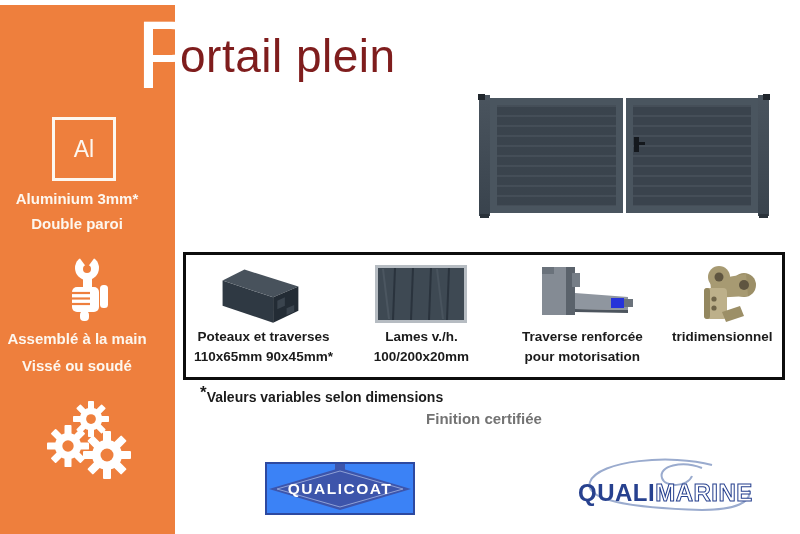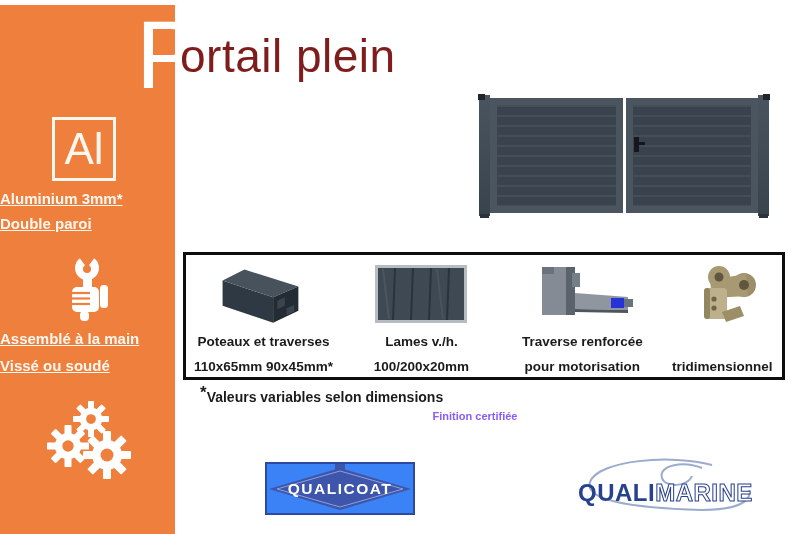--- a/index.html
+++ b/index.html
@@ -3,23 +3,23 @@
 <meta charset="utf-8">
 <style>
   * { margin:0; padding:0; box-sizing:border-box; }
   body { background:#ffffff; font-family:"Liberation Sans", sans-serif; }
   .page { position:relative; width:800px; height:534px; background:#ffffff; overflow:hidden; }
 
   
   .sidebar { position:absolute; left:0; top:5px; width:175px; height:529px; background:#EE7F3D; }
   .al-box { position:absolute; left:52px; top:112px; width:64px; height:64px;
             border:3px solid #fdf7ef; display:flex; align-items:center; justify-content:center; }
-  .al-box span { color:#fdf7ef; font-size:44px; font-weight:400; }
-  .sb-text { position:absolute; left:0; width:154px; 
-             color:#fdf7ef; font-size:15px; font-weight:700;text-decoration:underline; }
+  .al-box span { color:#fdf7ef; font-size:23px; font-weight:400; }
+  .sb-text { position:absolute; left:0; width:154px; text-align:center;
+             color:#fdf7ef; font-size:15px; font-weight:700; }
   .sb-icon { position:absolute; left:0; width:175px; display:flex; justify-content:center; }
 
   
   .title-initial { position:absolute; left:136px; top:6px; font-size:97px; line-height:1;
                    color:#ffffff; letter-spacing:-2px; }
   .title-rest { position:absolute; left:180px; top:33px; font-size:46px; line-height:1;
                 color:#7f1d1d; letter-spacing:0.5px; }
 
   
   .gate { position:absolute; left:479px; top:93px; width:290px; height:124px; }
@@ -32,32 +32,32 @@
   .gate-leaves { position:absolute; left:11px; right:11px; top:5px; height:115px; display:flex; gap:3px; }
   .gate-leaf { flex:1; border:7px solid #4a555f; background:
       repeating-linear-gradient(180deg, rgba(255,255,255,0.04) 0 2px, rgba(0,0,0,0.05) 2px 10px),
       #3d4751; position:relative; }
   .gate-handle { position:absolute; left:1px; top:32px; width:5px; height:15px; background:#14181d; }
   .gate-handle::after { content:""; position:absolute; left:4px; top:5px; width:7px; height:3px; background:#14181d; }
 
   
   .features-box { position:absolute; left:183px; top:252px; width:602px; height:128px;
                   border:3px solid #0d0d0d; background:#fff; display:flex; padding-top:6px; }
-  .feature { display:flex; flex-direction:column; align-items:center;justify-content:space-between; }
+  .feature { display:flex; flex-direction:column; align-items:center; }
   .feature:nth-child(1){ flex-basis:26%; } .feature:nth-child(2){ flex-basis:27%; }
   .feature:nth-child(3){ flex-basis:27%; } .feature:nth-child(4){ flex-basis:20%; }
   .feature .img { height:66px; display:flex; align-items:center; justify-content:center; }
   .feature .t1, .feature .t2 { font-size:13.5px; font-weight:700; color:#1b1b1b; line-height:1.45; text-align:center; }
 
   
   .footnote { position:absolute; left:200px; top:383px; color:#1b1b1b; }
   .footnote .star { font-size:17px; font-weight:700; vertical-align:4px; }
   .footnote .txt { font-size:14px; font-weight:600; }
-  .finition { position:absolute; left:174px; top:410px; width:602px; text-align:center;
-              font-size:11px; font-weight:700; color:#8b5cf6; }
+  .finition { position:absolute; left:183px; top:410px; width:602px; text-align:center;
+              font-size:15px; font-weight:700; color:#737373; }
 
   
   .qualicoat { position:absolute; left:265px; top:462px; width:150px; height:53px;
                border:2px solid #2d49a0; background:#3b82f6; }
   .qualimarine { position:absolute; left:552px; top:458px; width:210px; height:60px; }
 </style>
 </head>
 <body>
 
 <div class="page">

